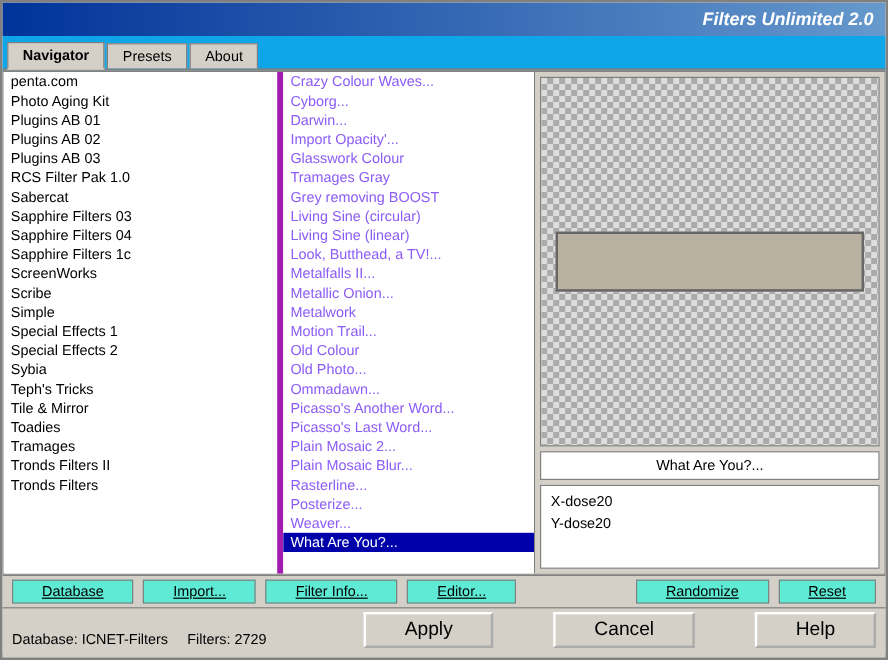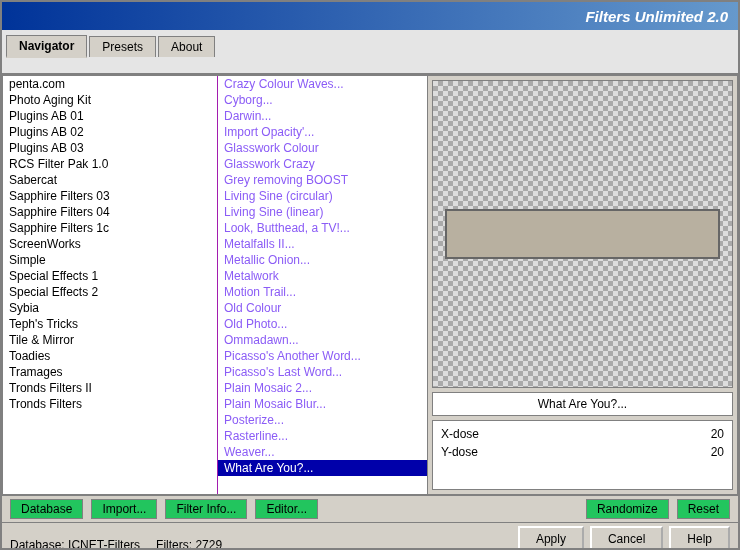--- a/index.html
+++ b/index.html
@@ -19,24 +19,24 @@
       font-style: italic;
       font-weight: bold;
       padding: 4px 10px;
       text-align: right;
       height: 28px;
       display: flex;
       align-items: center;
       justify-content: flex-end;
     }
     .tabs-bar {
-      background: #e5e5e5;
+      background: #0ea5e9;
       display: flex;
       align-items: flex-end;
-      padding: 4px 4px 16px 4px;
+      padding: 4px 4px 0 4px;
       border-bottom: 2px solid #808080;
     }
     .tab {
       padding: 3px 12px;
       border: 1px solid #808080;
       border-bottom: none;
       background: #d4d0c8;
       cursor: pointer;
       margin-right: 2px;
       font-size: 12px;
@@ -48,22 +48,22 @@
       position: relative;
       top: 1px;
     }
     .main-content {
       display: flex;
       height: 420px;
       border: 1px solid #808080;
       background: #d4d0c8;
     }
     .left-panel {
-      width: 215px;
-      border-right: 1px solid #a21caf;
+      width: 233px;
+      border-right: 5px solid #a21caf;
       background: white;
       overflow-y: scroll;
       overflow-x: hidden;
     }
     .left-panel-item {
       padding: 1px 6px;
       cursor: pointer;
       white-space: nowrap;
       font-size: 12px;
       color: #000;
@@ -132,63 +132,63 @@
     }
     .params-area {
       margin-top: 4px;
       background: white;
       border: 1px solid #808080;
       padding: 4px;
       min-height: 70px;
     }
     .param-row {
       display: flex;
-      justify-content: space-between;
       padding: 2px 4px;
       font-size: 12px;
-      gap: 21px;
     }
     .bottom-toolbar {
       display: flex;
       align-items: center;
       background: #d4d0c8;
       border-top: 1px solid #808080;
       padding: 3px 8px;
       gap: 8px;
     }
     .toolbar-btn {
-      background: #22c55e;
-      border: 1px solid #808080;
-      padding: 2px 10px;
-      cursor: pointer;
-      font-size: 12px;
+      background: #5eead4;
+      border: 1px solid #808080;
+      padding: 2px 24px;
+      cursor: pointer;
+      font-size: 12px;
+      text-decoration: underline;
     }
     .status-bar {
       background: #d4d0c8;
       border-top: 1px solid #808080;
       display: flex;
       align-items: flex-end;
       padding: 3px 8px;
       gap: 16px;
     }
     .status-item {
       font-size: 12px;
     }
     .action-buttons {
       display: flex;
       gap: 6px;
       margin-left: auto;
     }
     .action-btn {
       background: #d4d0c8;
       border: 2px outset #ffffff;
-      padding: 4px 16px;
-      cursor: pointer;
-      font-size: 12px;
+      padding: 4px 32px;
+      cursor: pointer;
+      font-size: 16px;
       min-width: 60px;
+      margin-left: 44px;
     }
     .apply-btn {
       background: #d4d0c8;
     }
     .right-bottom-btns {
       display: flex;
       gap: 8px;
       margin-left: auto;
     }
   </style>
@@ -218,56 +218,57 @@
       <div class="left-panel-item">Photo Aging Kit</div>
       <div class="left-panel-item">Plugins AB 01</div>
       <div class="left-panel-item">Plugins AB 02</div>
       <div class="left-panel-item">Plugins AB 03</div>
       <div class="left-panel-item">RCS Filter Pak 1.0</div>
       <div class="left-panel-item">Sabercat</div>
       <div class="left-panel-item">Sapphire Filters 03</div>
       <div class="left-panel-item">Sapphire Filters 04</div>
       <div class="left-panel-item">Sapphire Filters 1c</div>
       <div class="left-panel-item">ScreenWorks</div>
+      <div class="left-panel-item">Scribe</div>
       <div class="left-panel-item">Simple</div>
       <div class="left-panel-item">Special Effects 1</div>
       <div class="left-panel-item">Special Effects 2</div>
       <div class="left-panel-item">Sybia</div>
       <div class="left-panel-item">Teph's Tricks</div>
       <div class="left-panel-item">Tile &amp; Mirror</div>
       <div class="left-panel-item">Toadies</div>
       <div class="left-panel-item">Tramages</div>
       <div class="left-panel-item">Tronds Filters II</div>
       <div class="left-panel-item">Tronds Filters</div>
     </div>
 
   <div class="middle-panel" id="middle-panel">
   <div class="middle-panel-item">Crazy Colour Waves...</div>
       <div class="middle-panel-item">Cyborg...</div>
       <div class="middle-panel-item">Darwin...</div>
       <div class="middle-panel-item">Import Opacity'...</div>
       <div class="middle-panel-item">Glasswork Colour</div>
-      <div class="middle-panel-item">Glasswork Crazy</div>
+      <div class="middle-panel-item">Tramages Gray</div>
       <div class="middle-panel-item">Grey removing BOOST</div>
       <div class="middle-panel-item">Living Sine (circular)</div>
       <div class="middle-panel-item">Living Sine (linear)</div>
       <div class="middle-panel-item">Look, Butthead, a TV!...</div>
       <div class="middle-panel-item">Metalfalls II...</div>
       <div class="middle-panel-item">Metallic Onion...</div>
       <div class="middle-panel-item">Metalwork</div>
       <div class="middle-panel-item">Motion Trail...</div>
       <div class="middle-panel-item">Old Colour</div>
       <div class="middle-panel-item">Old Photo...</div>
       <div class="middle-panel-item">Ommadawn...</div>
       <div class="middle-panel-item">Picasso's Another Word...</div>
       <div class="middle-panel-item">Picasso's Last Word...</div>
       <div class="middle-panel-item">Plain Mosaic 2...</div>
       <div class="middle-panel-item">Plain Mosaic Blur...</div>
+      <div class="middle-panel-item">Rasterline...</div>
       <div class="middle-panel-item">Posterize...</div>
-      <div class="middle-panel-item">Rasterline...</div>
       <div class="middle-panel-item">Weaver...</div>
       <div class="middle-panel-item selected">What Are You?...</div>
     </div>
 
   <div class="right-panel">
     <div class="preview-area">
       <div class="checker-bg"></div>
       <div class="preview-rect"></div>
     </div>
     <div class="filter-name-bar">

